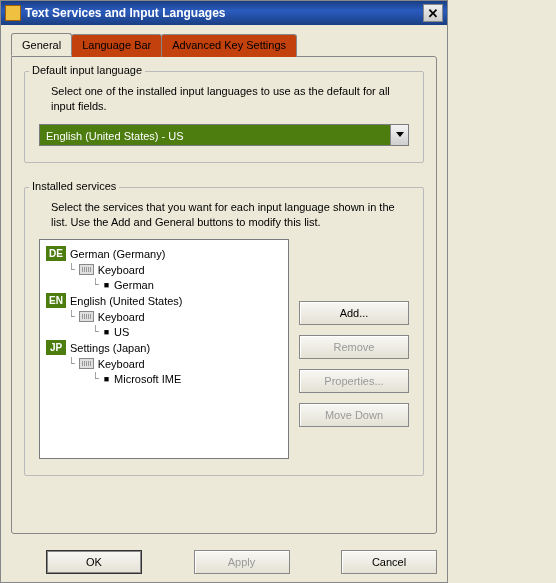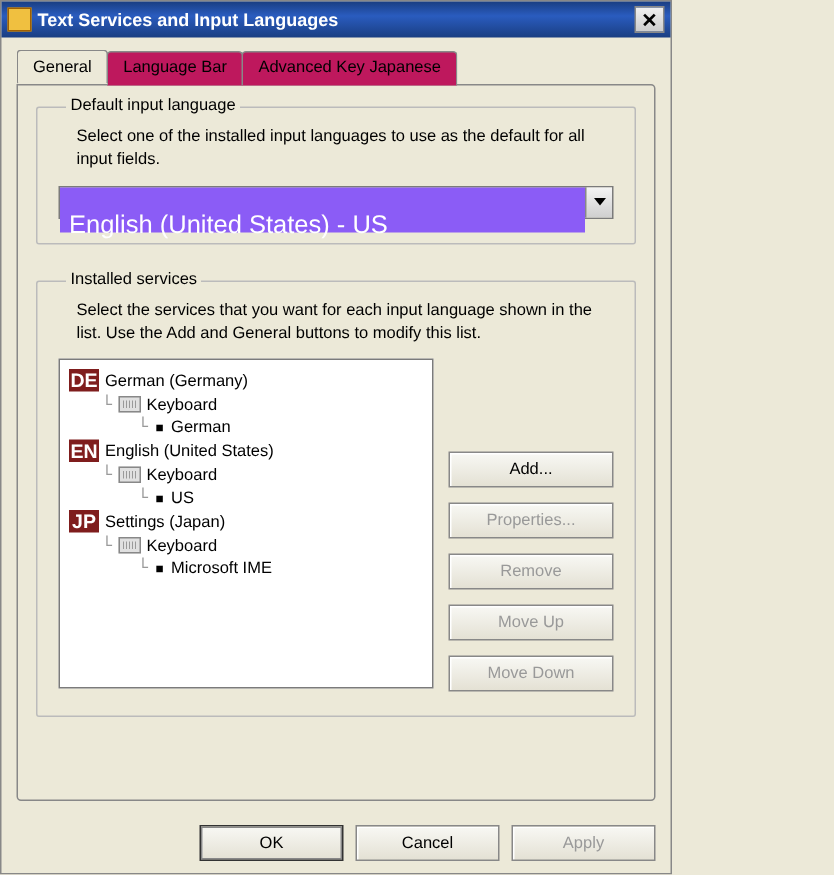--- a/index.html
+++ b/index.html
@@ -60,21 +60,21 @@
   }
   .tabs {
     display: flex;
     position: relative;
     z-index: 2;
   }
   .tab {
     padding: 4px 10px 4px 10px;
     border: 1px solid #888;
     border-bottom: none;
-    background: #be185d;
+    background: #c2410c;
     margin-right: -1px;
     border-radius: 3px 3px 0 0;
     font-size: 11px;
     position: relative;
     top: 1px;
   }
   .tab.active {
     background: #ece9d8;
     border-bottom: 1px solid #ece9d8;
     z-index: 3;
@@ -93,41 +93,41 @@
   .groupbox {
     border: 1px solid #bbb;
     border-radius: 2px;
     padding: 10px 14px 16px 14px;
     margin-bottom: 24px;
     position: relative;
   }
   .group-label {
     position: absolute;
     top: -8px;
-    left: 19px;
+    left: 4px;
     background: #ece9d8;
     padding: 0 3px;
     font-size: 11px;
   }
   .group-text {
     margin: 2px 0 10px 12px;
     line-height: 1.35;
   }
   .dropdown {
     display: flex;
     border: 1px solid #7b7b7b;
     height: 22px;
     width: 100%;
   }
   .dropdown-value {
     flex: 1;
-    background: #8b5cf6;
+    background: #4d7c0f;
     color: #fff;
-    padding: 15px 6px;
-    font-size: 17px;
+    padding: 5px 6px;
+    font-size: 11px;
   }
   .dropdown-btn {
     width: 18px;
     background: linear-gradient(#f4f4f4,#cfcfcf);
     border-left: 1px solid #888;
     display: flex;
     align-items: center;
     justify-content: center;
   }
   .dropdown-btn svg { display:block; }
@@ -140,22 +140,22 @@
     background: #fff;
     border: 1px solid #7b7b7b;
     height: 220px;
     padding: 4px 6px;
     overflow: auto;
     font-size: 11px;
   }
   .lang-row { display:flex; align-items:center; margin-top:2px; }
   .lang-badge {
     width:20px; height:15px;
-    background:#7f1d1d; color:#fff;
-    font-size:13px; font-weight:bold;
+    background:#4d7c0f; color:#fff;
+    font-size:10px; font-weight:bold;
     display:flex; align-items:center; justify-content:center;
     margin-right:4px;
   }
   .cat-row { display:flex; align-items:center; margin-left:22px; margin-top:2px; }
   .tree-line { color:#999; font-family:monospace; white-space:pre; }
   .kb-icon {
     width:15px; height:11px;
     background:#e0e0e0; border:1px solid #888;
     margin:0 4px;
     position: relative;
@@ -182,45 +182,46 @@
     font-size: 11px;
     display:flex;
     align-items:center;
     justify-content:center;
     box-shadow: 1px 1px 0 #fff inset;
   }
   .btn.disabled { color:#999; }
   .btn.default { border: 1px solid #333; box-shadow: 0 0 0 1px #888 inset, 1px 1px 0 #fff inset; }
   .bottom-buttons {
     display:flex;
-    justify-content:flex-end;
+    justify-content:space-between;
     gap:8px;
-    padding: 10px 10px 8px 20px;
+    padding: 10px 10px 8px 4px;
     border-top: 0;
+    margin-left: 41px;
   }
   .bottom-buttons .btn { width: 96px; }
 </style>
 </head>
 <body>
 
 <div class="window">
   <div class="titlebar">
     <div class="title-icon"></div>
     <span>Text Services and Input Languages</span>
     <div class="spacer"></div>
     <div class="close-btn">
       <span>✕</span>
     </div>
   </div>
 
   <div class="content">
     <div class="tabs">
       <div class="tab active">General</div>
       <div class="tab">Language Bar</div>
-      <div class="tab">Advanced Key Japanese</div>
+      <div class="tab">Advanced Key Settings</div>
     </div>
 
     <div class="tab-panel">
 
       <div class="groupbox">
         <div class="group-label">Default input language</div>
         <div class="group-text">Select one of the installed input languages to use as the default for all input fields.</div>
         <div class="dropdown">
           <div class="dropdown-value">English (United States) - US</div>
           <div class="dropdown-btn">
@@ -275,29 +276,28 @@
                 <span>Keyboard</span>
               </div>
               <div class="leaf-row">
                 <span class="tree-line">└</span>
                 <span class="bullet">■</span>
                 <span>Microsoft IME</span>
               </div>
             </div>
           <div class="side-buttons">
             <div class="btn">Add...</div>
+            <div class="btn disabled">Remove</div>
             <div class="btn disabled">Properties...</div>
-            <div class="btn disabled">Remove</div>
-            <div class="btn disabled">Move Up</div>
             <div class="btn disabled">Move Down</div>
           </div>
         </div>
       </div>
 
     </div>
   </div>
 
   <div class="bottom-buttons">
     <div class="btn default">OK</div>
+    <div class="btn disabled">Apply</div>
     <div class="btn">Cancel</div>
-    <div class="btn disabled">Apply</div>
   </div>
 </div>
 
 </body></html>

